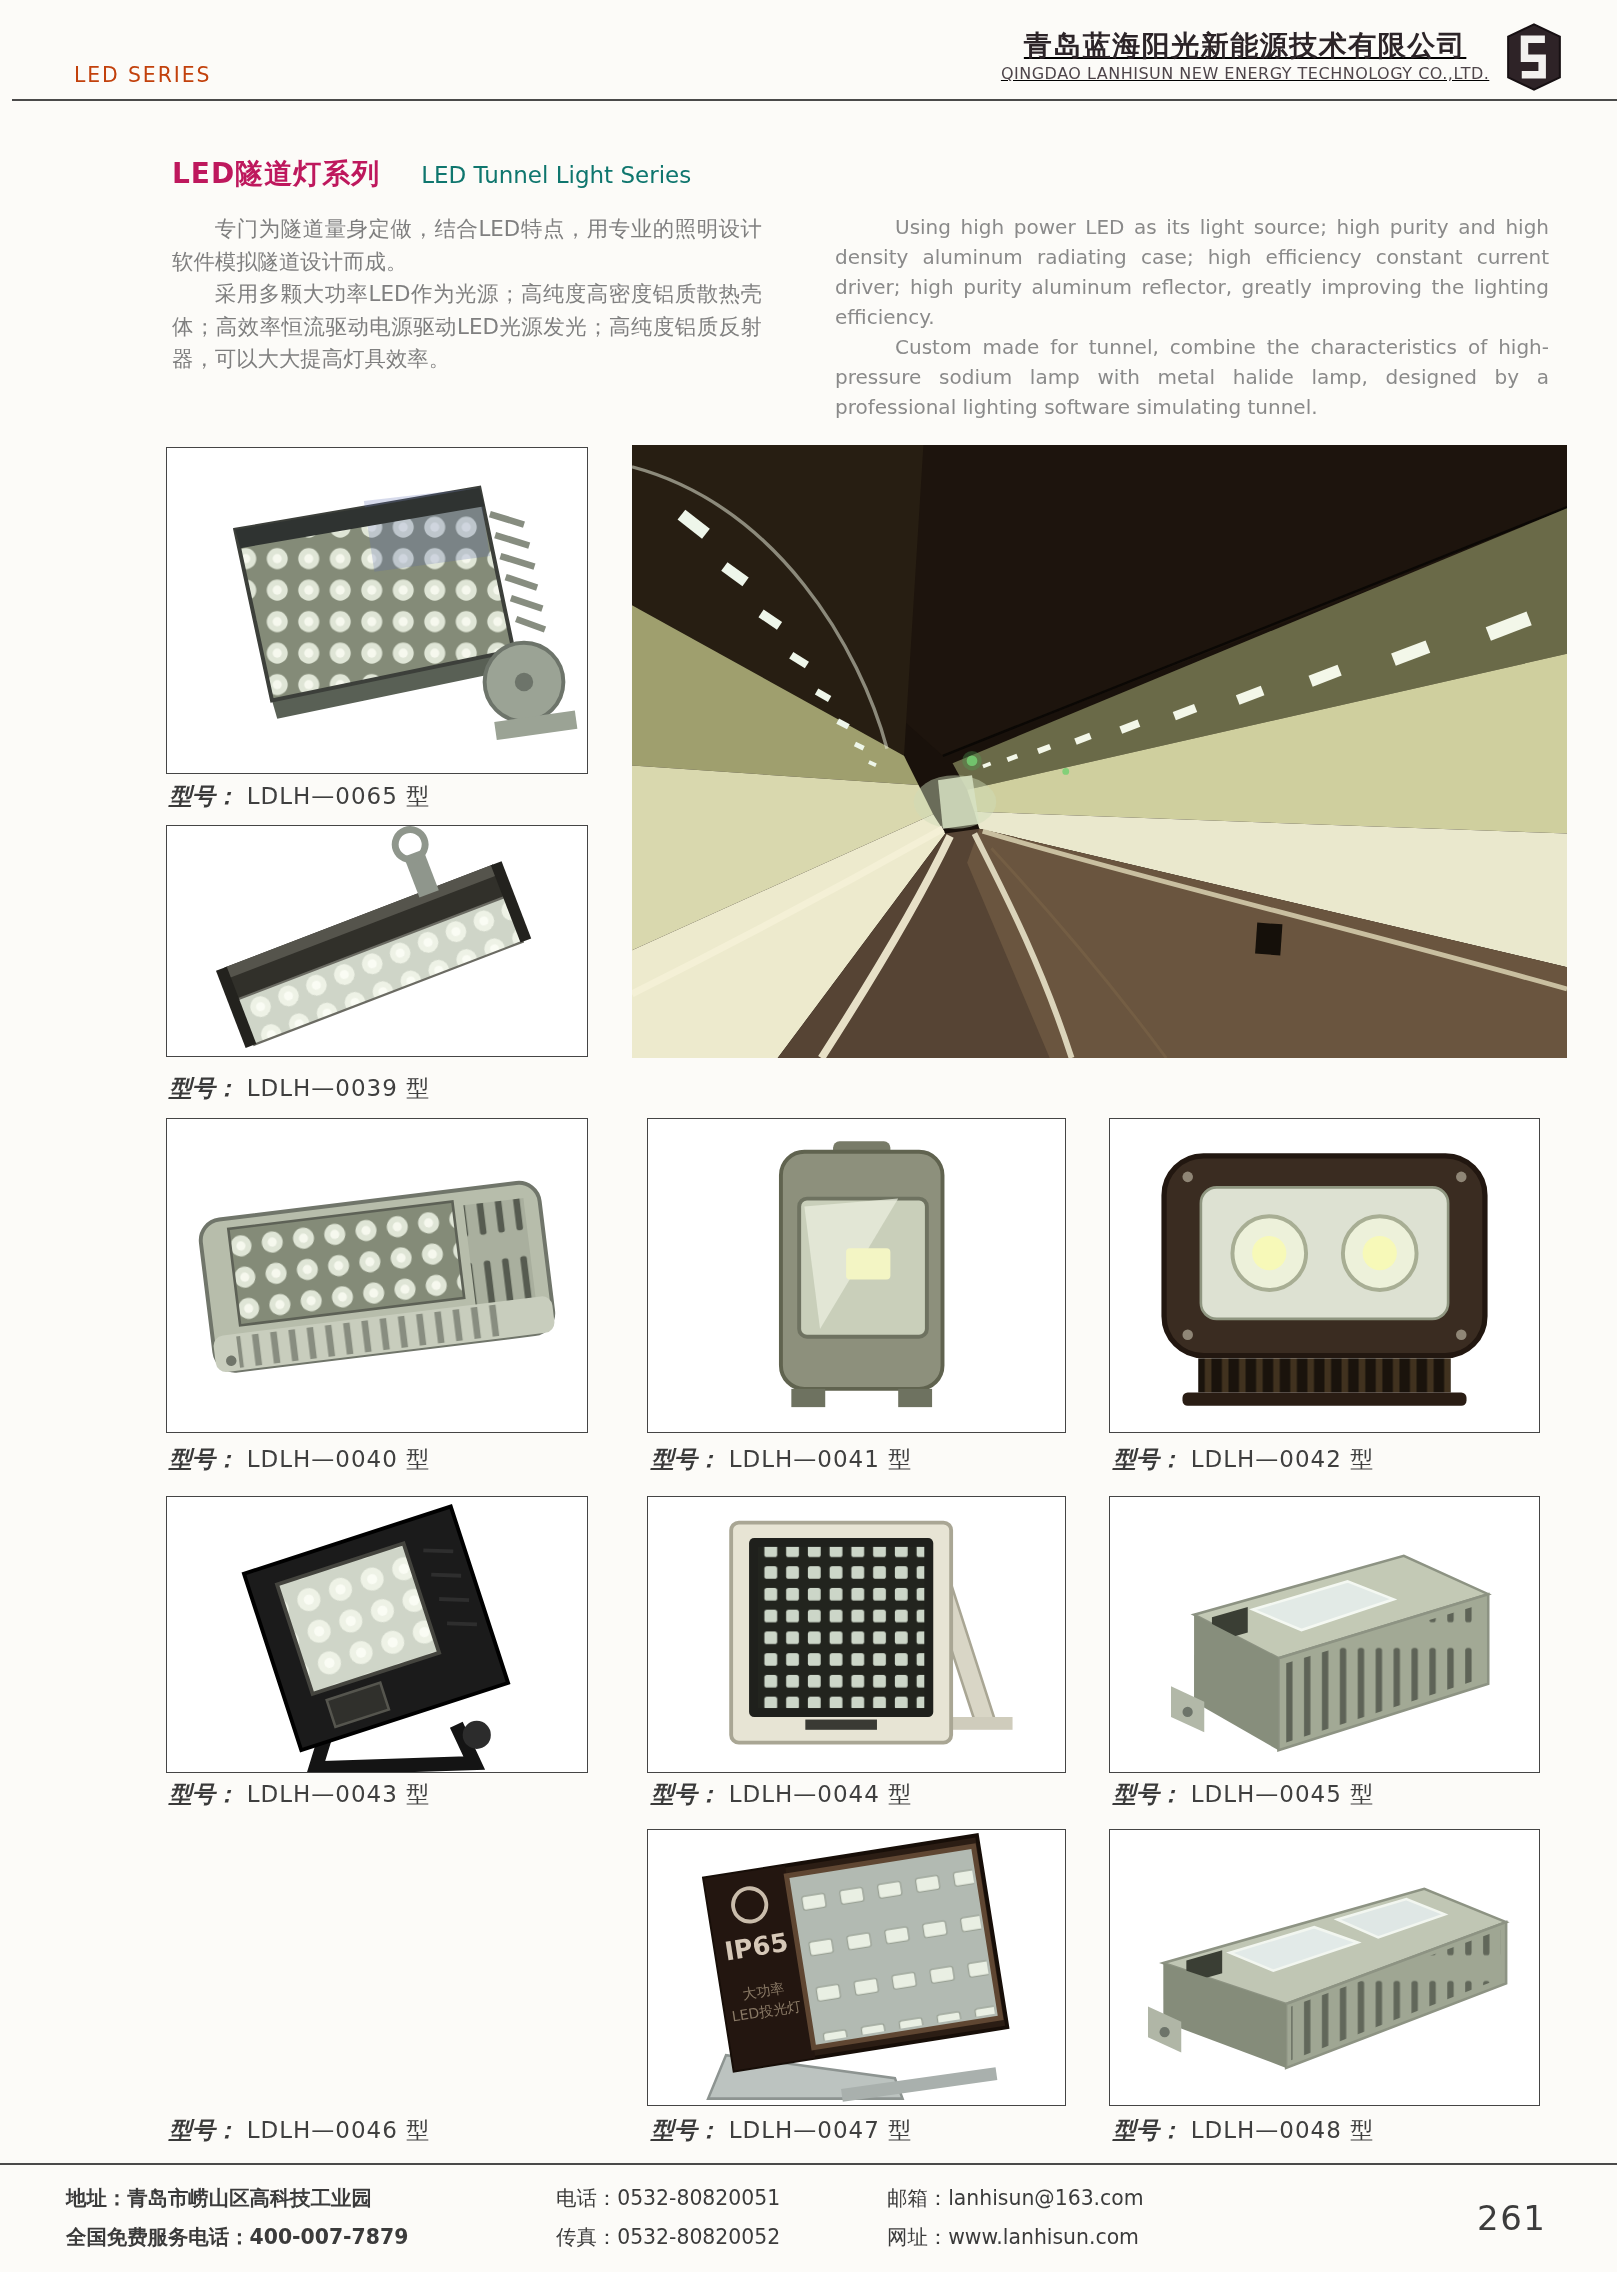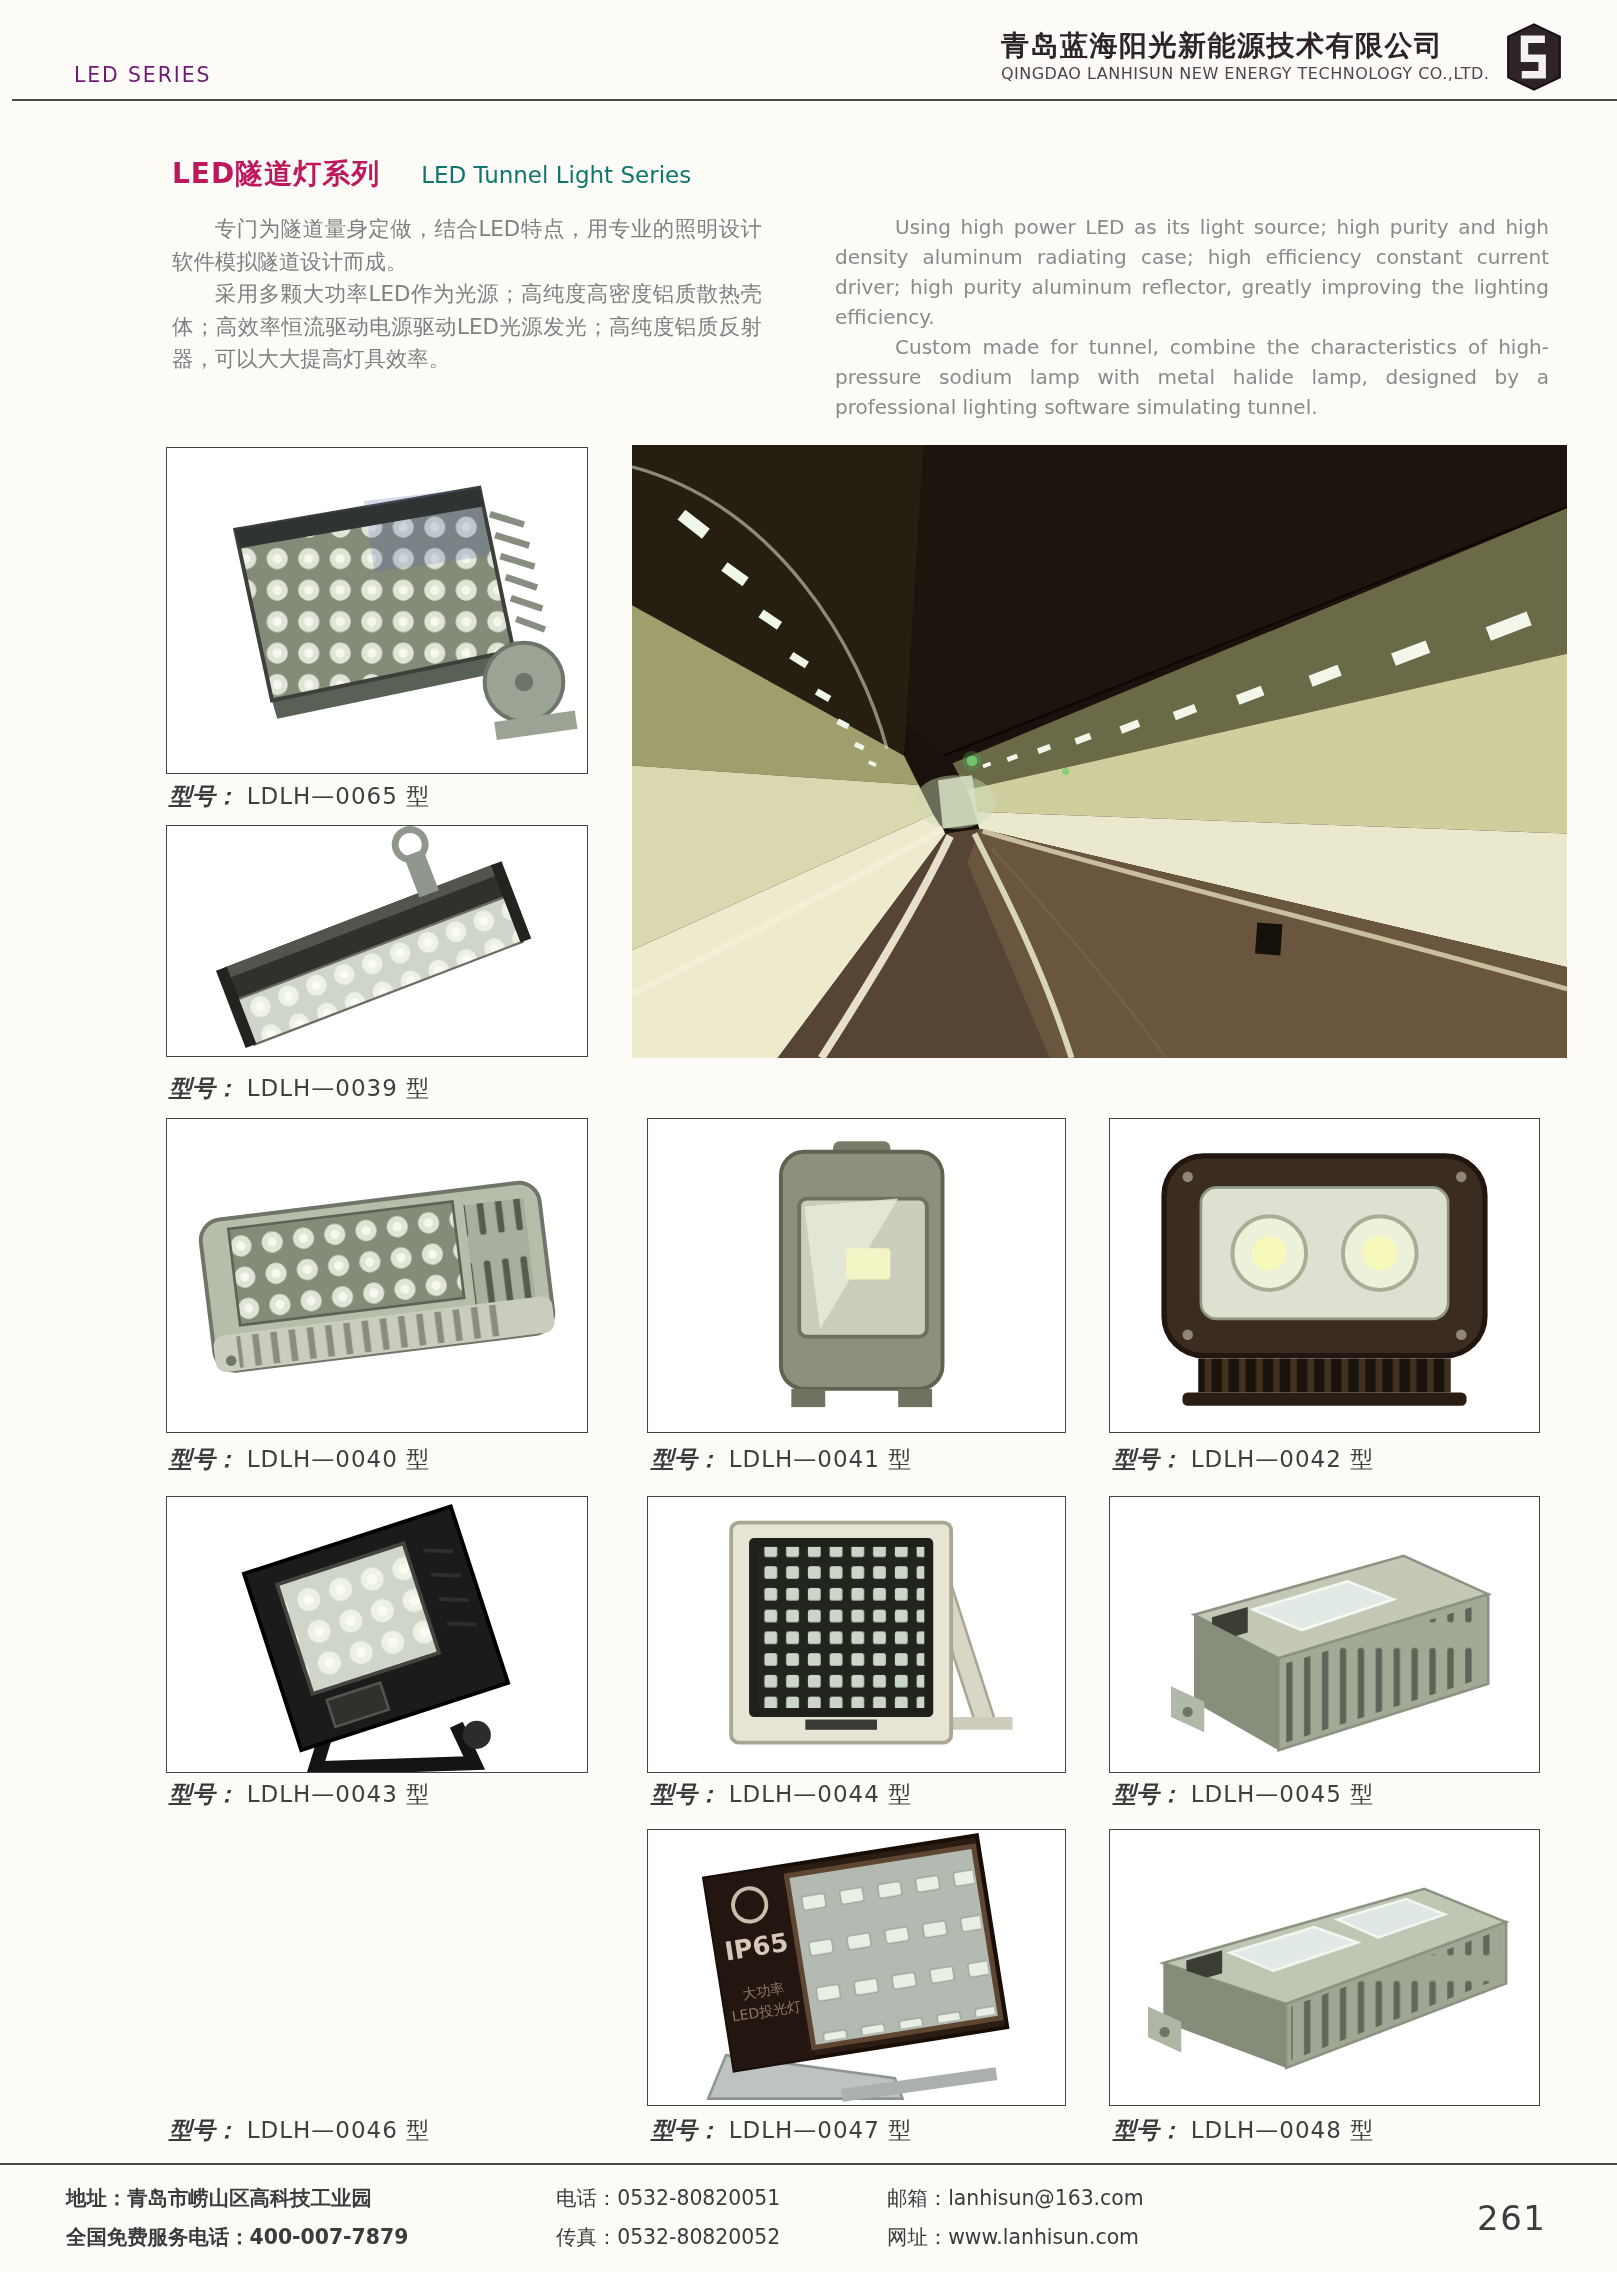--- a/index.html
+++ b/index.html
@@ -1,22 +1,22 @@
 <!DOCTYPE html>
 <html style="font-size:7.8px"><head>
 <meta charset="utf-8">
 <style>
   html,body{margin:0;padding:0;background:#e8e8e6;}
   #page{position:relative;width:1617px;height:2273px;background:#fcfbf8;
         font-family:"DejaVu Sans","Liberation Sans",sans-serif;overflow:hidden;}
   .abs{position:absolute;}
   
-  .series-label{left:74px;top:63px;font-size:20.4px;color:#701a75;letter-spacing:1.9px;}
+  .series-label{left:74px;top:63px;font-size:20.4px;color:#c2410c;letter-spacing:1.9px;}
   .hdr-right{right:49px;top:23px;display:flex;align-items:center;gap:10.7px;}
-  .hdr-text{text-align:left;}
+  .hdr-text{text-align:center;text-decoration:underline;}
   .co-cn{font-size:28px;font-weight:bold;color:#2c2428;letter-spacing:1.5px;line-height:1.1;}
   .co-en{font-size:16px;color:#4e454a;letter-spacing:0.5px;margin-top:2.9px;}
   .rule-top{left:12px;right:0;top:99px;height:1.9px;background:#4a4a4a;}
   
   .title-row{left:172px;top:155px;display:flex;align-items:baseline;gap:41px;white-space:nowrap;}
   .title-cn{font-size:28px;font-weight:bold;color:#be185d;letter-spacing:1px;}
   .title-en{font-size:23px;color:#0f766e;}
   .intro-cn{left:172px;top:213px;width:590px;font-size:21.4px;line-height:1.52;color:#7f7f7f;text-align:justify;}
   .intro-cn p{margin:0;text-indent:2em;}
   .intro-en{left:835px;top:212px;width:714px;font-size:20px;line-height:1.5;color:#8a8a8a;text-align:justify;}

